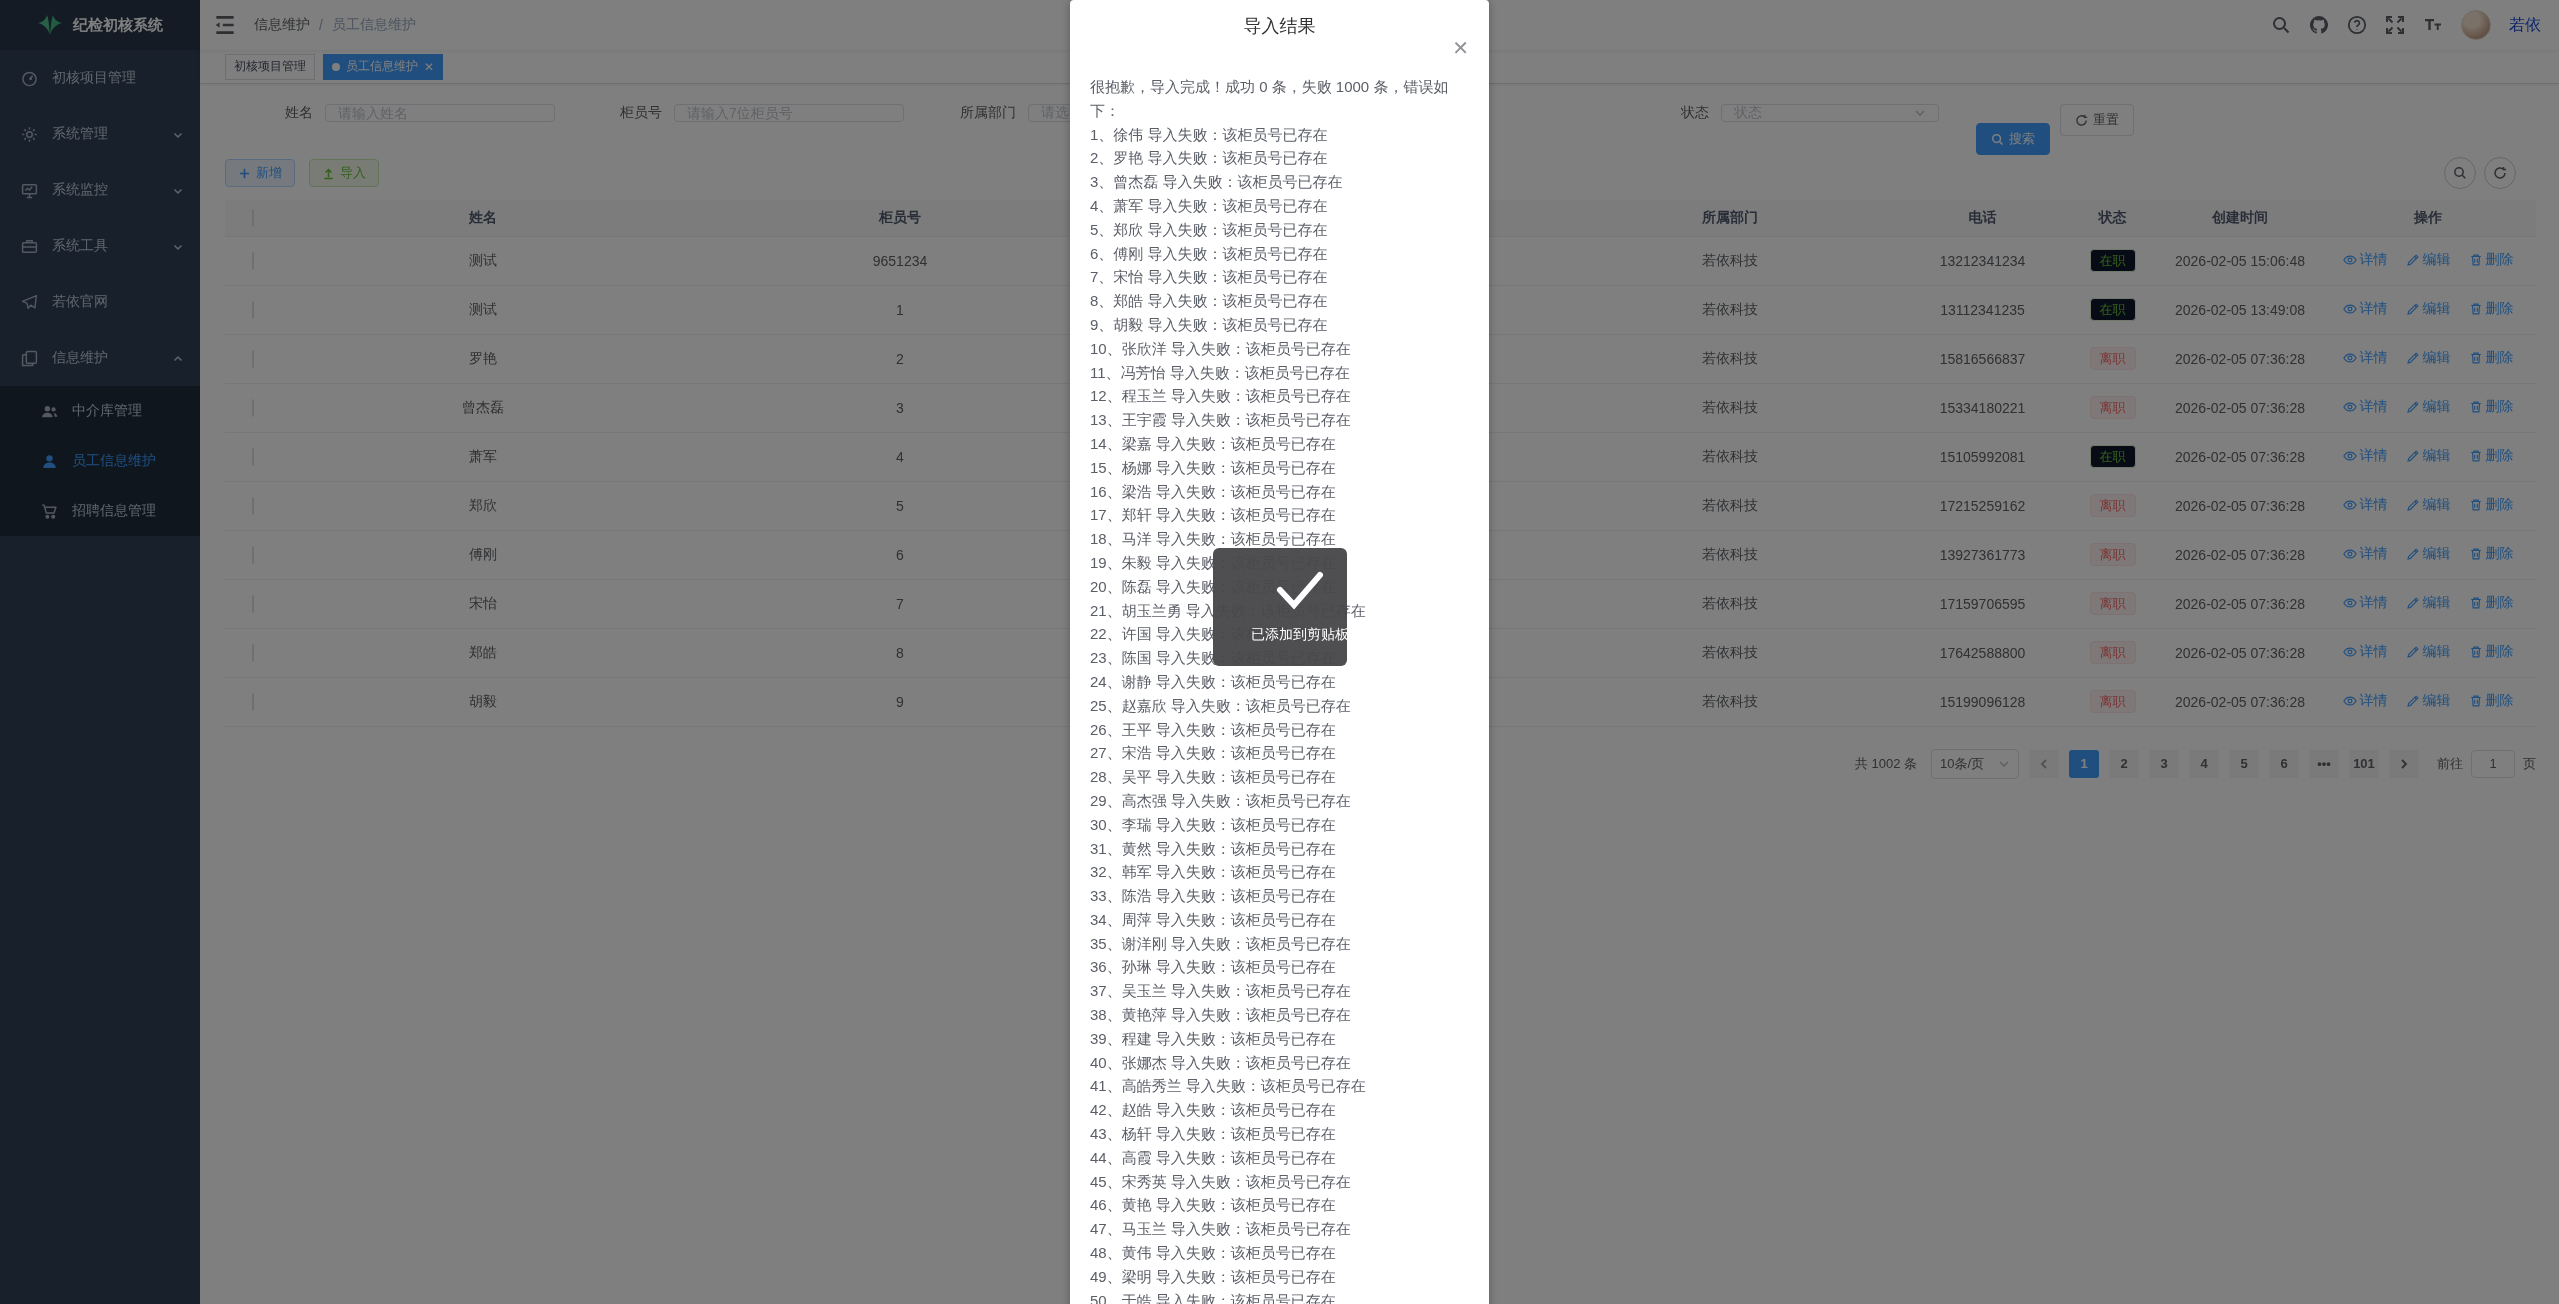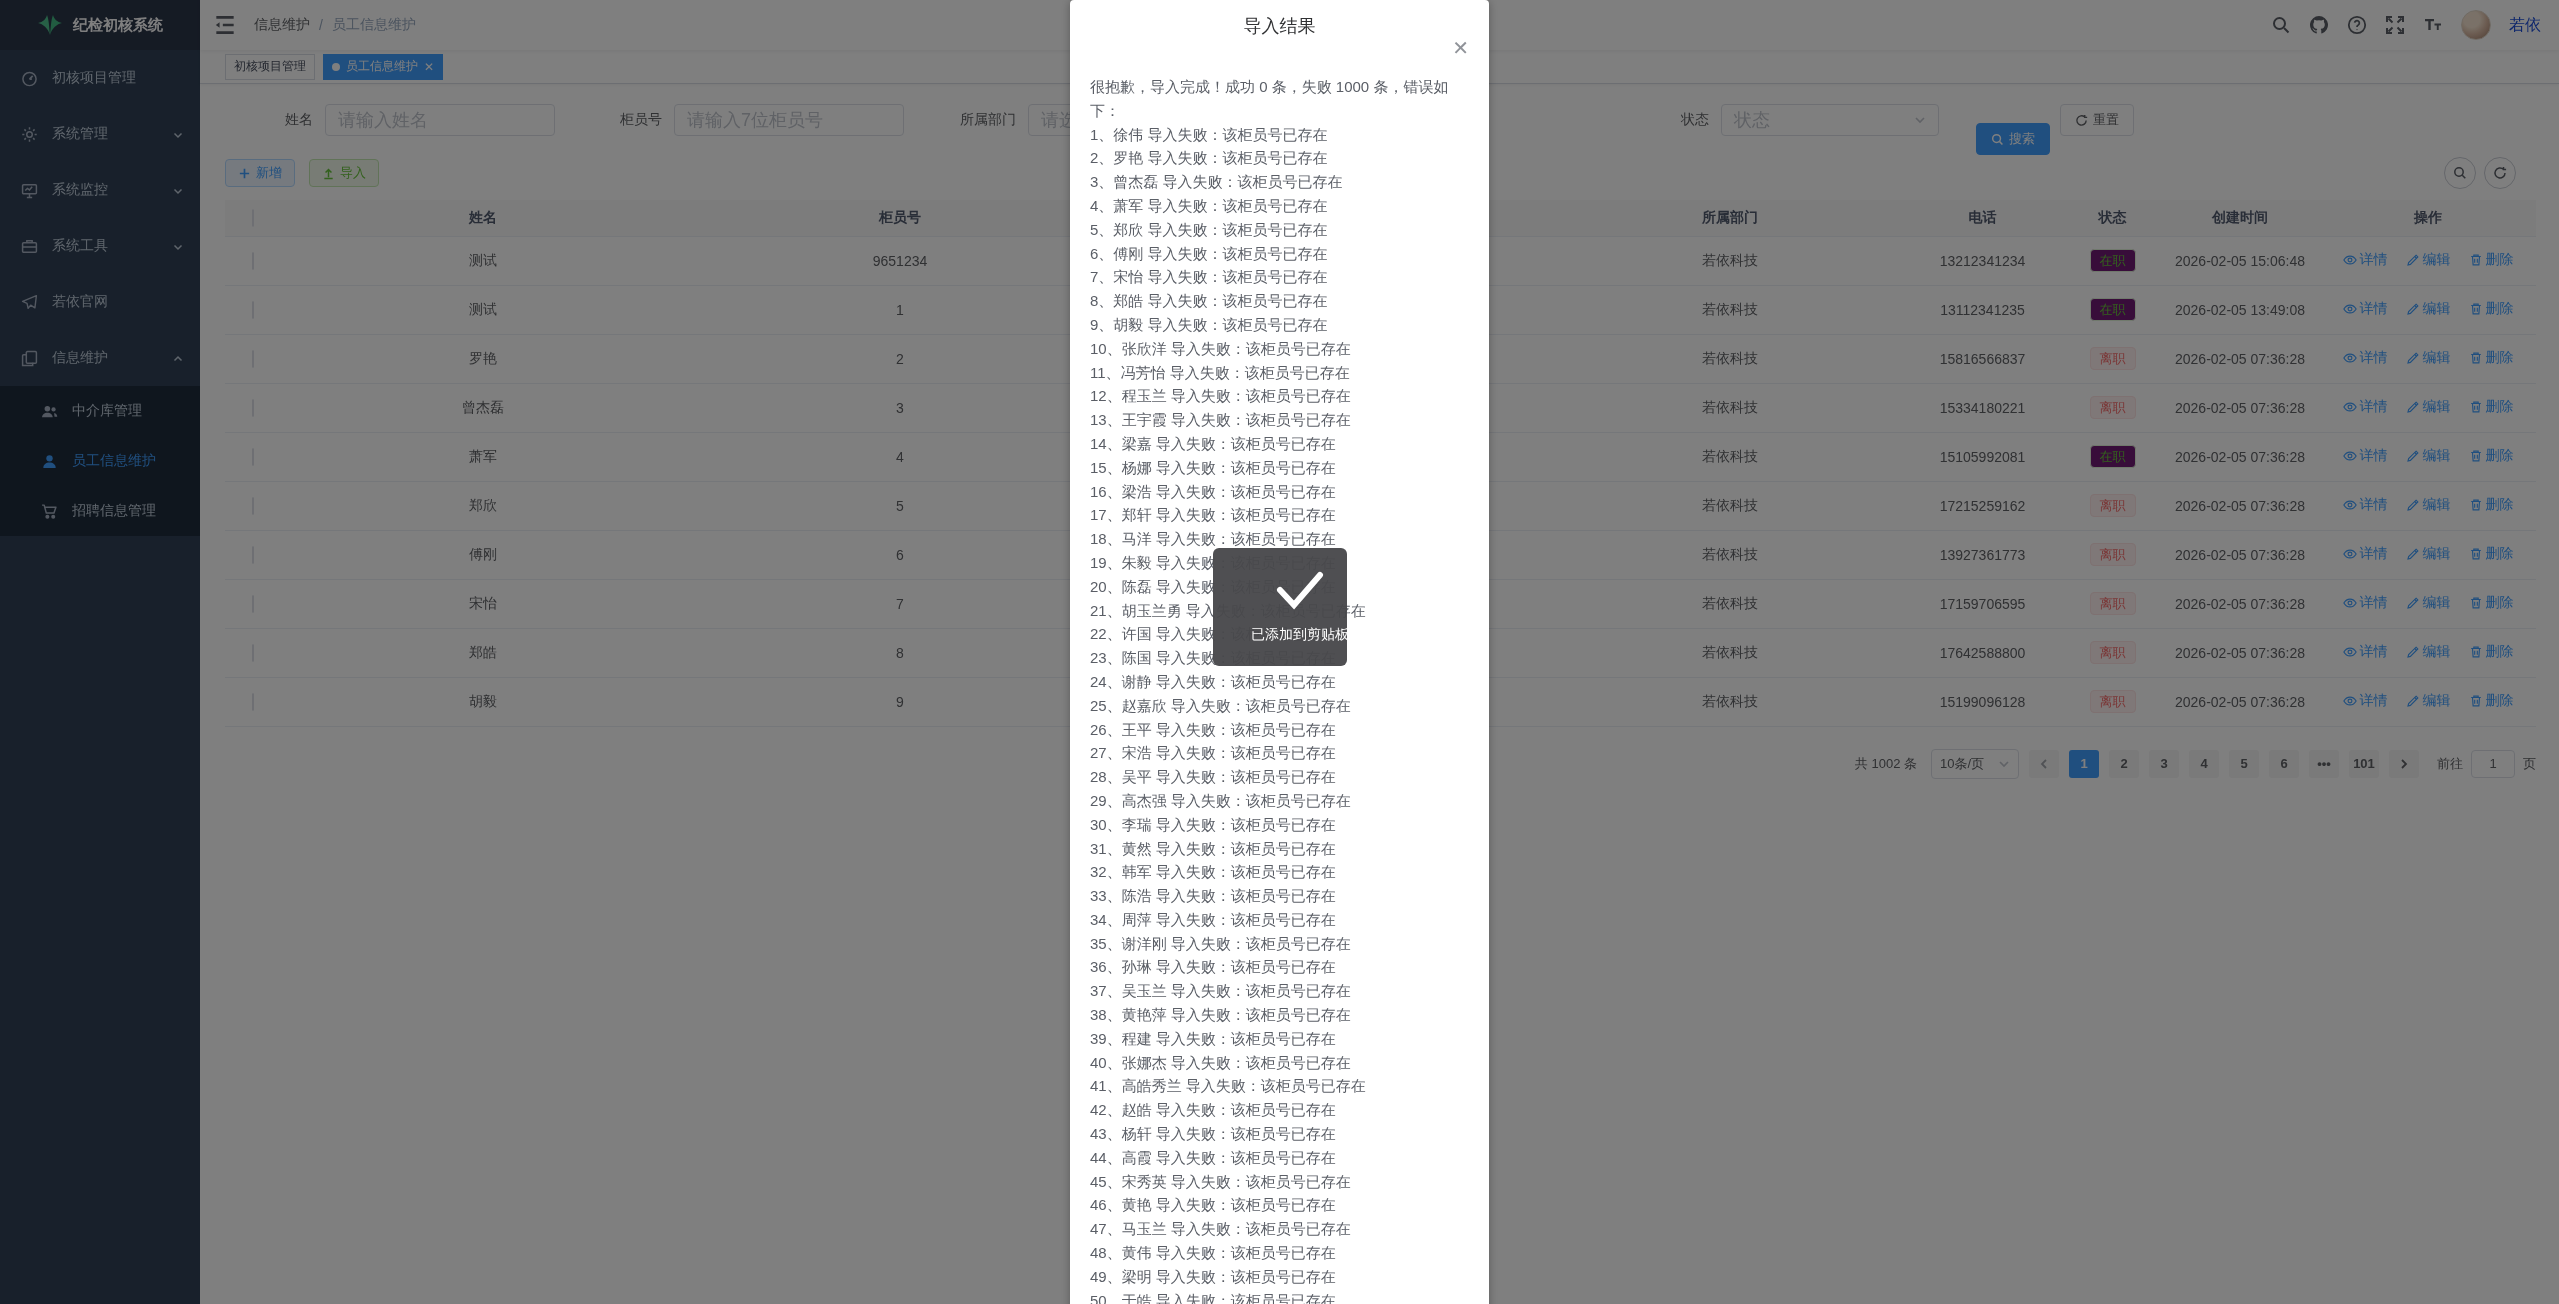--- a/index.html
+++ b/index.html
@@ -39,21 +39,21 @@
   .tag-item.active { background:#409EFF; border-color:#409EFF; color:#fff; }
   .tag-dot { width:8px; height:8px; border-radius:50%; background:#fff; margin-right:6px; }
   .tag-close { margin-left:6px; font-size:12px; line-height:1; }
 
   .content { flex:1; padding:20px 23px 0 25px; position:relative; }
 
   
   .filter-row { position:relative; height:32px; }
   .fgroup { position:absolute; top:0; display:flex; align-items:center; }
   .flabel { font-size:14px; color:#606266; margin-right:12px; white-space:nowrap; }
-  .finput, .fselect { width:230px; height:32px; border:1px solid #dcdfe6; border-radius:4px; padding:0 12px; font-size:18px; color:#606266; background:#fff; display:flex; align-items:center; }
+  .finput, .fselect { width:230px; height:18px; border:1px solid #dcdfe6; border-radius:4px; padding:0 12px; font-size:14px; color:#606266; background:#fff; display:flex; align-items:center; }
   input.finput::placeholder { color:#c0c4cc; }
   .fselect { justify-content:space-between; cursor:pointer; }
   .fselect .ph { color:#c0c4cc; }
   .sel-arrow { color:#c0c4cc; width:12px; height:12px; }
   .btn { display:inline-flex; align-items:center; justify-content:center; gap:5px; border-radius:4px; font-size:13px; cursor:pointer; border:1px solid transparent; }
   .btn-primary { background:#409EFF; border-color:#409EFF; color:#fff; height:32px; padding:0 14px;margin-top:19px; }
   .btn-plain { background:#fff; border-color:#dcdfe6; color:#606266; height:32px; padding:0 14px; }
   .btn-mini-primary { background:#ecf5ff; border-color:#b3d8ff; color:#409EFF; height:28px; padding:0 12px; }
   .btn-mini-success { background:#f0f9eb; border-color:#c2e7b0; color:#67c23a; height:28px; padding:0 12px; }
   .bicon { width:13px; height:13px; display:inline-flex; }
@@ -63,21 +63,21 @@
   .circle-btn svg { width:14px; height:14px; }
   .circle-btn.cb-search { right:60px; }
   .circle-btn.cb-refresh { right:20px; }
 
   
   table { border-collapse:collapse; width:2311px; table-layout:fixed; margin-top:11px; font-size:14px; }
   thead th { height:36px; background:#f8f8f9; color:#515a6e; font-weight:bold; text-align:center; border-bottom:1px solid #ebeef5; }
   tbody td { height:49px; text-align:center; color:#606266; border-bottom:1px solid #ebeef5; overflow:hidden; white-space:nowrap; }
   .cb { width:16px; height:16px; border:1px solid #dcdfe6; border-radius:2px; background:#fff; margin:0 auto; cursor:pointer; }
   .status-tag { display:inline-block; padding:4px 9px; font-size:13px; border-radius:4px; border:1px solid; line-height:1; }
-  .tag-success { background:#701a75; border-color:#e1f3d8; }
+  .tag-success { background:#0f172a; border-color:#e1f3d8; }
   .tag-danger { background:#fef0f0; border-color:#fde2e2; }
   .op-link { display:inline-flex; align-items:center; gap:3px; color:#409EFF; font-size:14px; cursor:pointer; margin:0 9px; }
   .op-link svg { width:14px; height:14px; }
 
   
   .pagination { margin-top:22px; display:flex; justify-content:flex-end; align-items:center; gap:10px; font-size:13px; color:#606266; width:2311px; }
   .pg-total { margin-right:4px; }
   .pg-size { width:88px; height:30px; border:1px solid #dcdfe6; border-radius:4px; display:flex; align-items:center; justify-content:space-between; padding:0 8px; cursor:pointer; background:#fff; }
   .pg-btn { min-width:30px; height:28px; padding:0 4px; background:#f4f4f5; color:#606266; border:none; border-radius:3px; display:inline-flex; align-items:center; justify-content:center; font-size:13px; font-weight:bold; cursor:pointer; }
   .pg-btn.active { background:#409EFF; color:#fff; }

